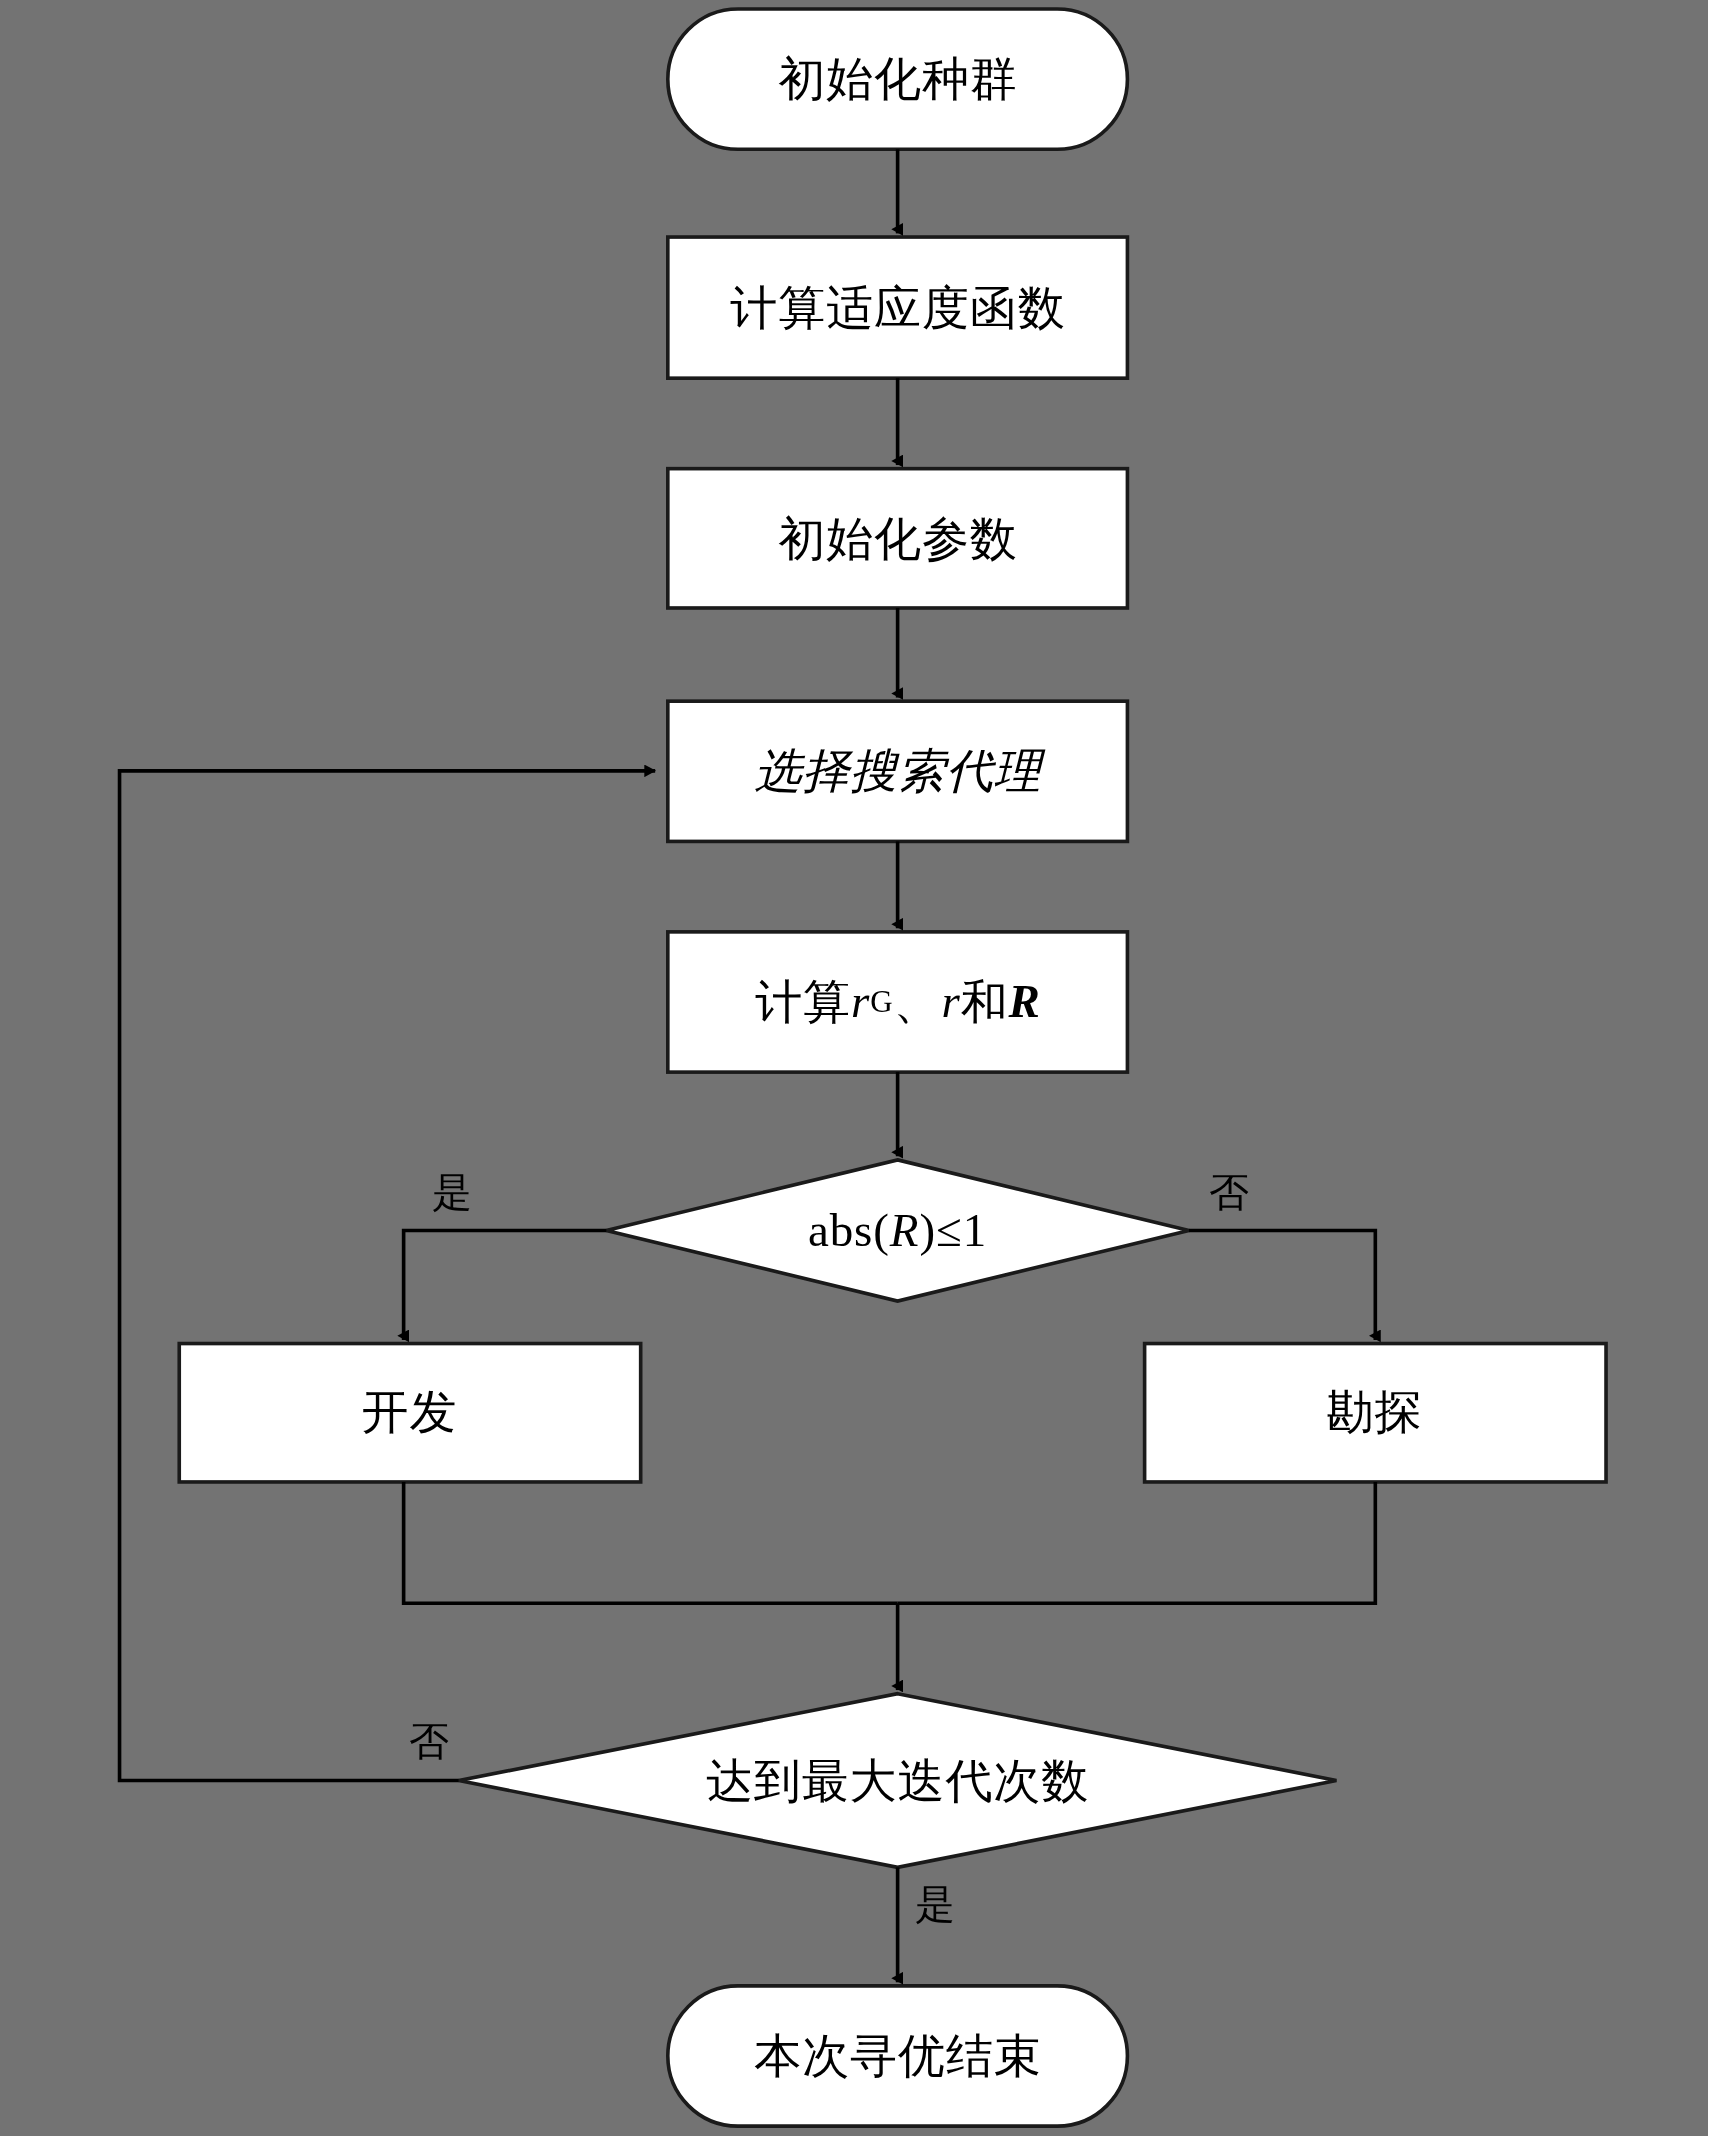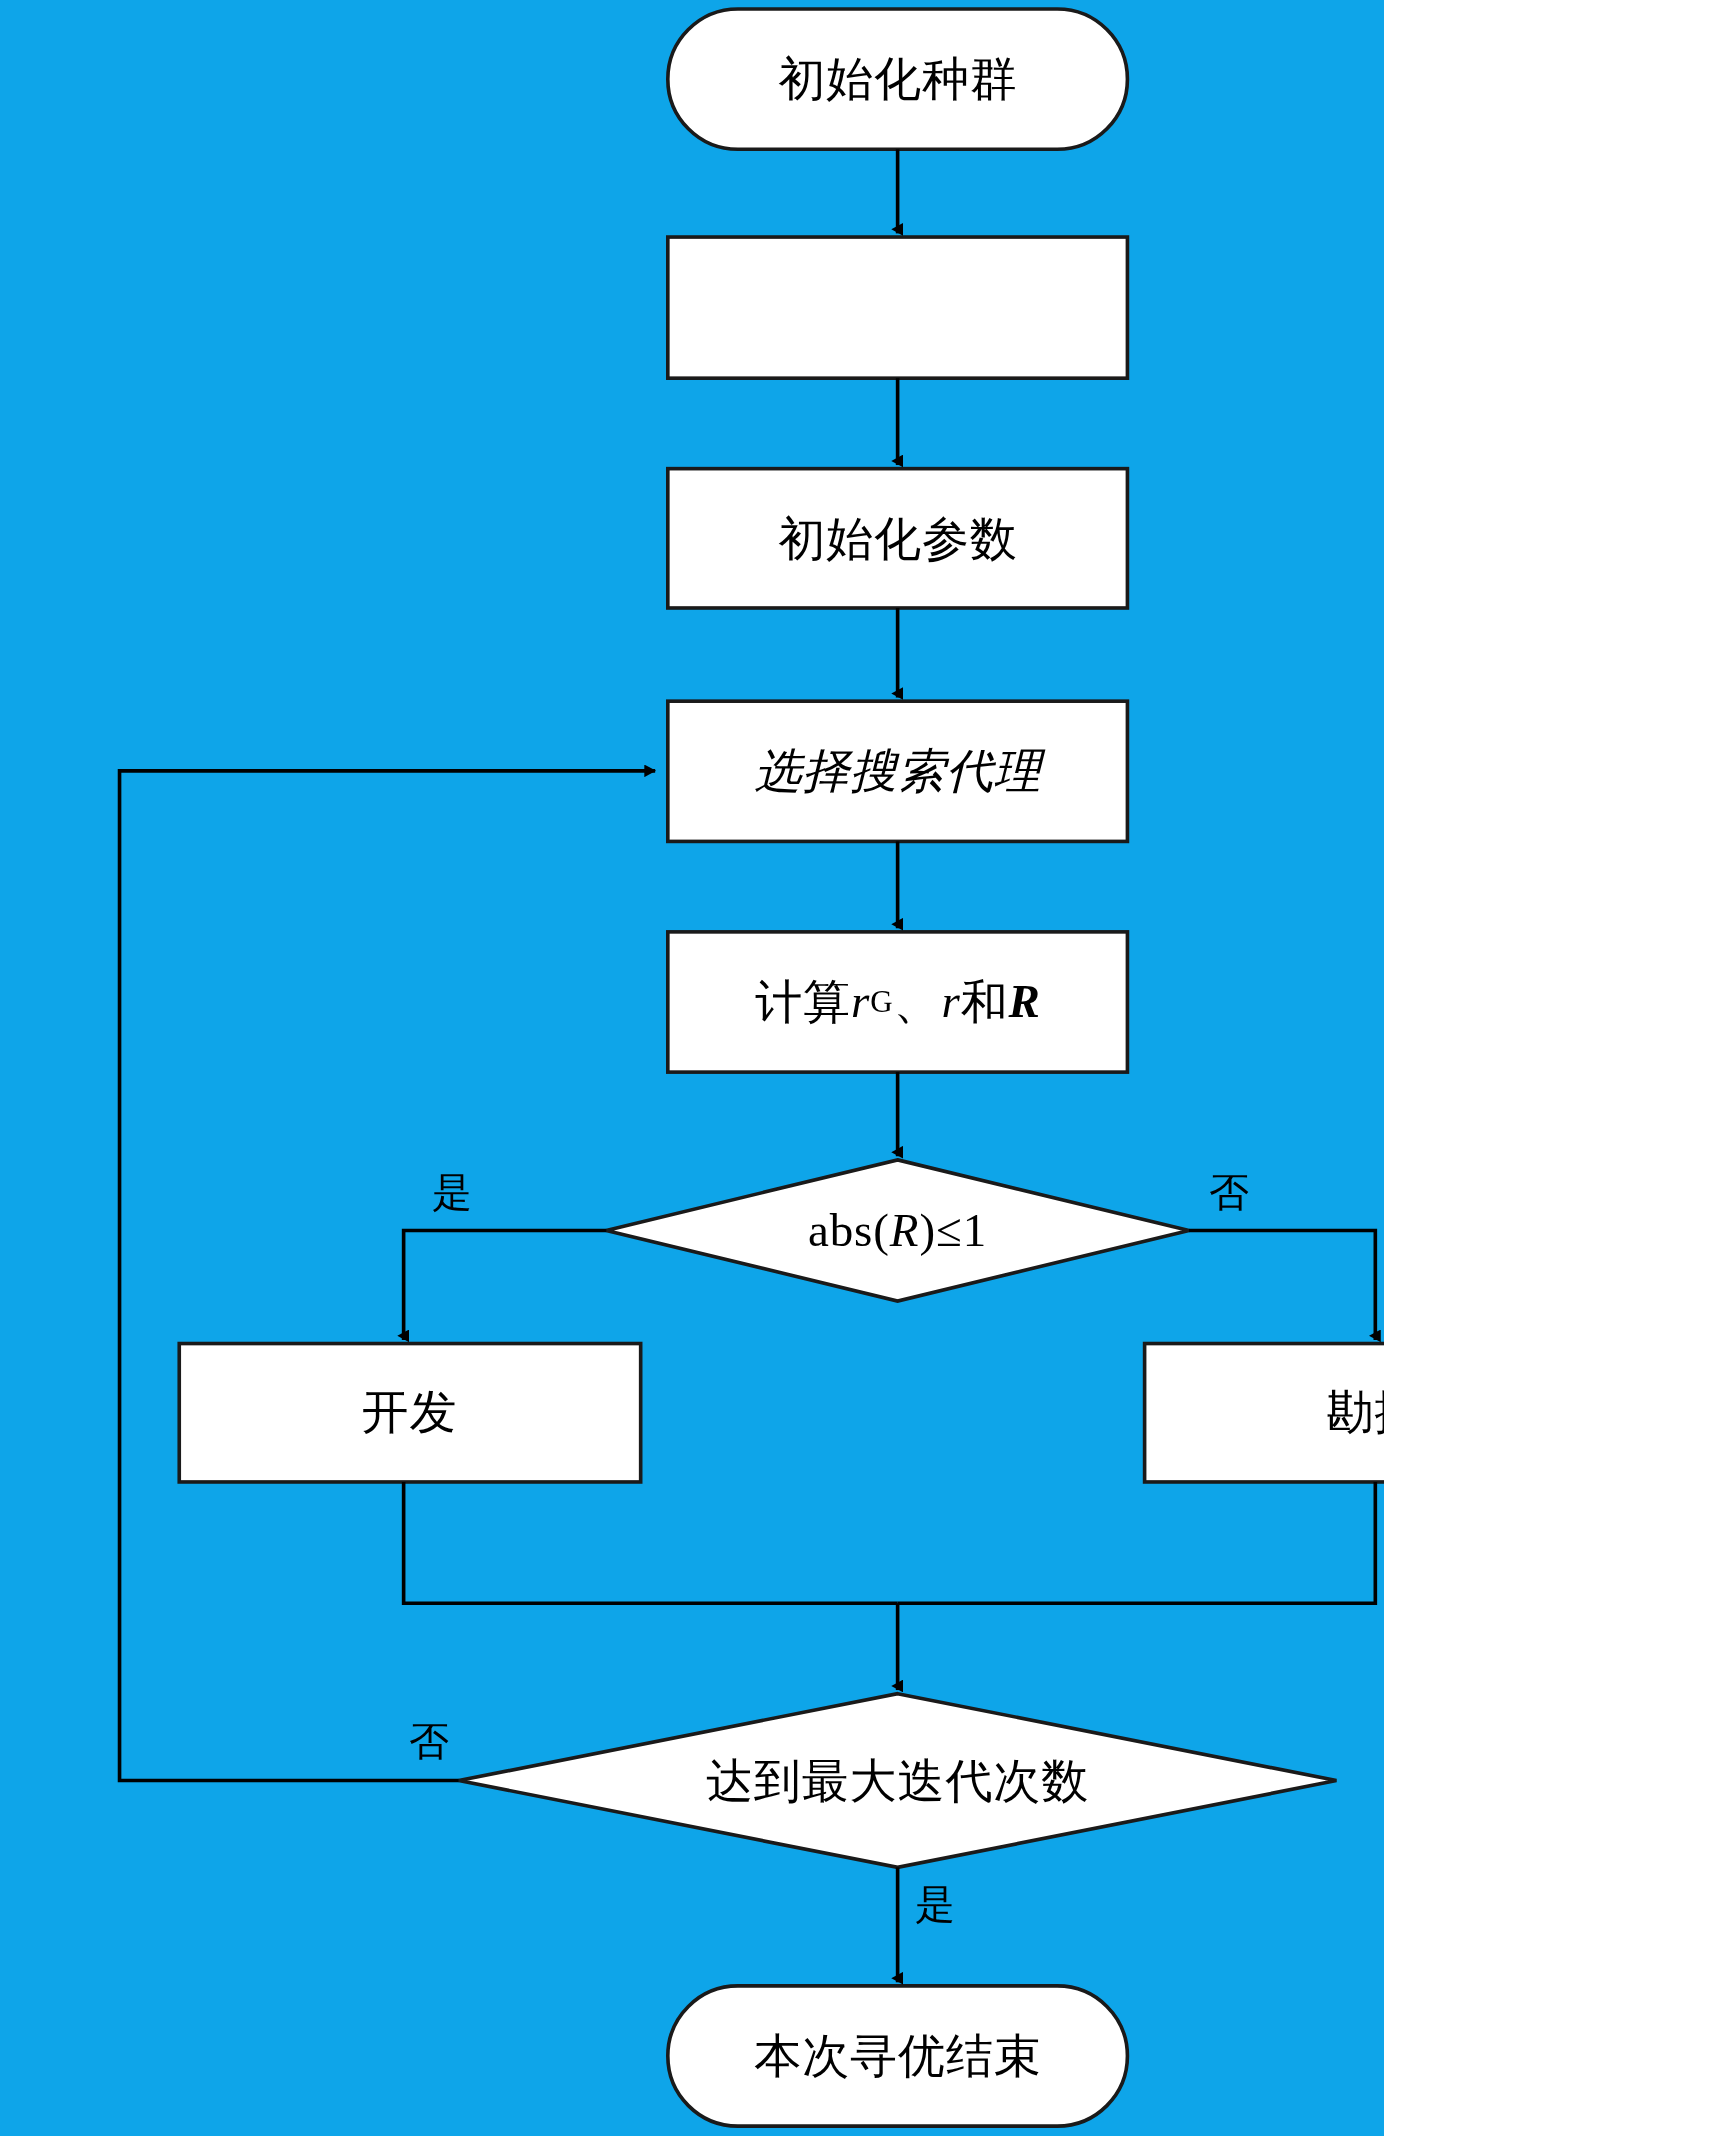--- a/index.html
+++ b/index.html
@@ -6,23 +6,23 @@
   html, body {
     margin: 0;
     padding: 0;
     background: #ffffff;
   }
   body {
     font-family: "Liberation Serif", "DejaVu Serif", serif;
   }
   #canvas {
     position: relative;
-    width: 1384px;
+    width: 1708px;
     height: 2137px;
-    background: #0ea5e9;
+    background: #737373;
     overflow: hidden;
   }
   #flow-svg {
     position: absolute;
     left: 0;
     top: 0;
     width: 1731px;
     height: 2137px;
   }
   .node-label {
@@ -125,20 +125,21 @@
 
     <line x1="992" y1="1772" x2="992" y2="1868" stroke="#000000" stroke-width="4" marker-end="url(#arrowhead)"></line>
 
     <polyline points="507,1968 132,1968 132,852 724,852" fill="none" stroke="#000000" stroke-width="4" marker-end="url(#arrowhead-right)"></polyline>
 
     <line x1="992" y1="2064" x2="992" y2="2191" stroke="#000000" stroke-width="4" marker-end="url(#arrowhead)"></line>
   </svg>
 
   <div class="node-label node-text cjk" style="left:668px; top:9px; width:460px; height:140px;">初始化种群</div>
 
+  <div class="node-label node-text cjk" style="left:668px; top:237px; width:460px; height:141px;">计算适应度函数</div>
 
   <div class="node-label node-text cjk" style="left:668px; top:469px; width:460px; height:139px;text-align:right;">初始化参数</div>
 
   <div class="node-label node-text cjk" style="left:668px; top:701px; width:460px; height:140px;font-style:italic;">选择搜索代理</div>
 
   <div class="node-label node-text" style="left:668px; top:932px; width:460px; height:140px;">
     <span class="cjk">计算</span>
       <span class="math-italic">r</span>
       <span class="sub">G</span>
       <span class="cjk">、</span>

